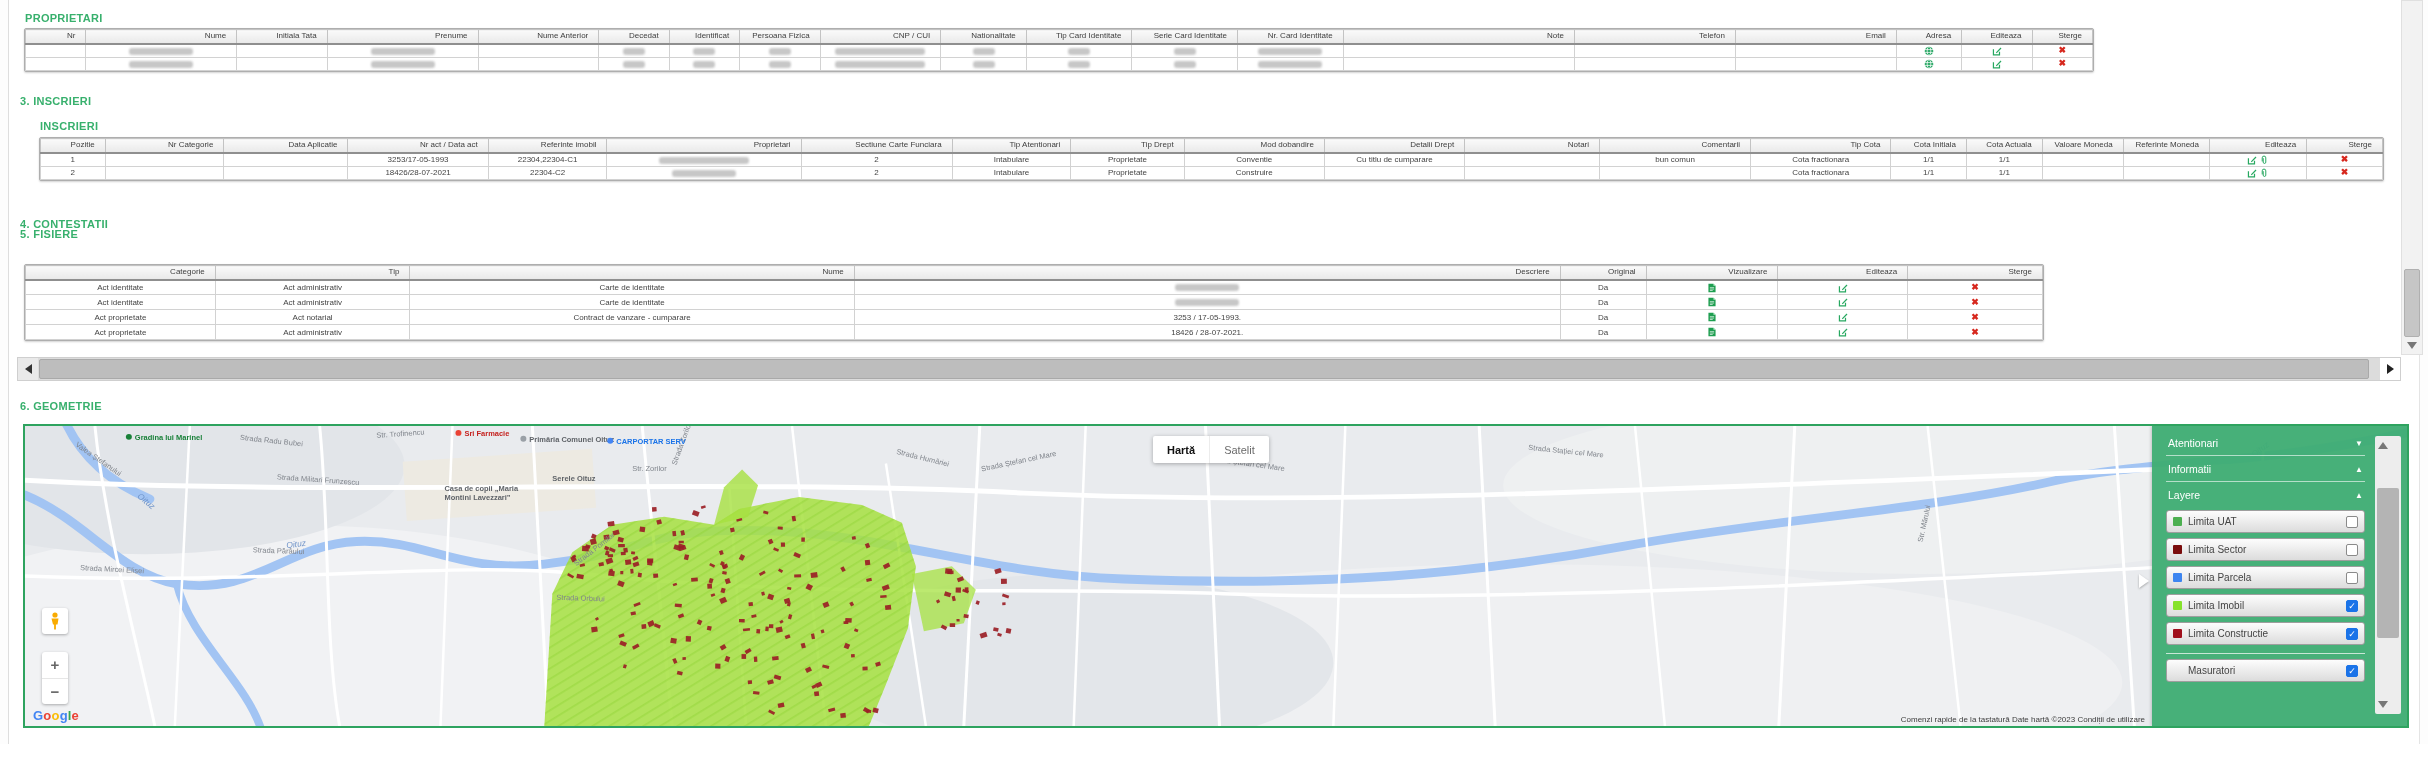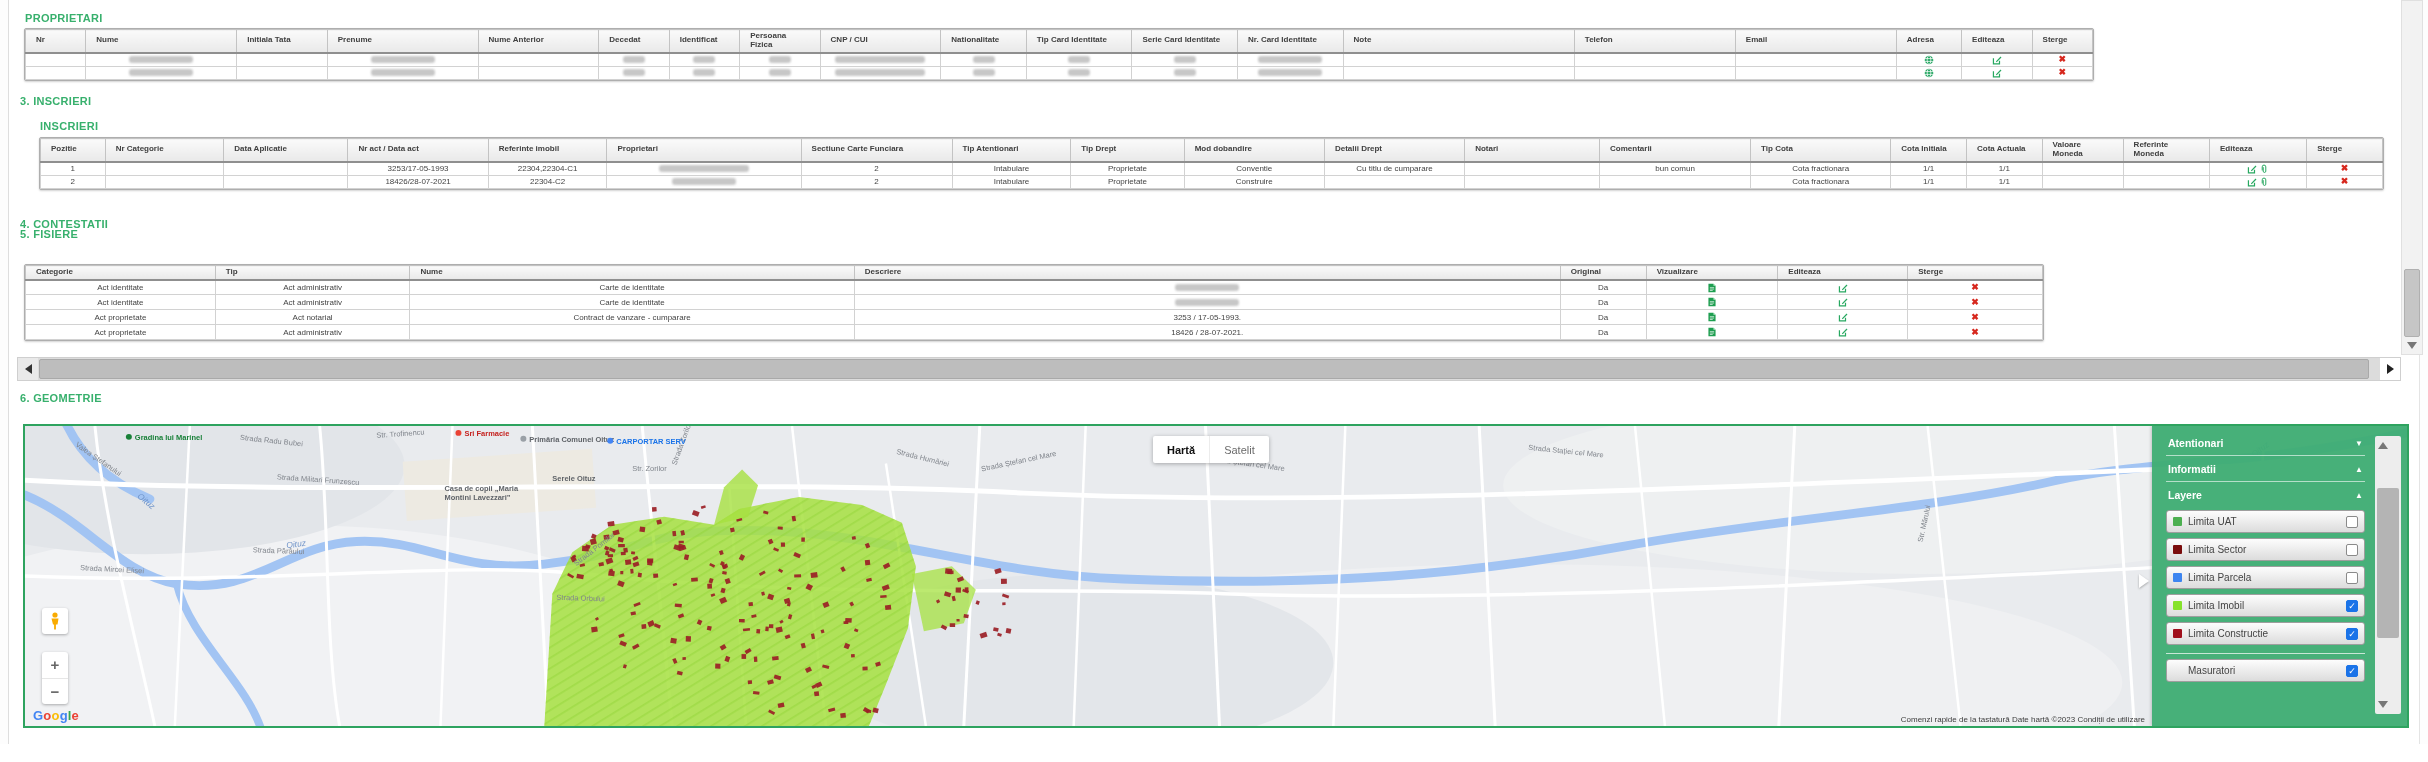--- a/index.html
+++ b/index.html
@@ -7,21 +7,21 @@
   body{font-family:"Liberation Sans",sans-serif;color:#333}
   .page{position:relative;width:2428px;height:744px;background:#fdfdfd;overflow:hidden}
   .content{position:absolute;left:8px;top:0;width:2412px;height:762px;background:#fff;border-left:1px solid #dedede;border-right:1px solid #e4e4e4}
 
   
   .h{position:absolute;font-weight:bold;font-size:11px;color:#38b06d;letter-spacing:.3px;white-space:nowrap}
 
   
   .tblwrap{position:absolute;border:1px solid #aeaeae;border-radius:2px;box-shadow:0 1px 2px rgba(0,0,0,.18);background:#fff}
   table{border-collapse:collapse;table-layout:fixed;width:100%;font-size:8px;color:#444;background:#fff}
-  th{font-size:8px;font-weight:bold;color:#404040;background:linear-gradient(#fafafa,#e9e9e9);border:1px solid #c3c3c3;padding:2px 10px;white-space:normal;line-height:1.1;text-align:left}
+  th{font-size:8px;font-weight:normal;color:#404040;background:linear-gradient(#fafafa,#e9e9e9);border:1px solid #c3c3c3;padding:2px 10px;white-space:normal;line-height:1.1;text-align:right}
   td{border:1px solid #d2d2d2;text-align:center;overflow:hidden;white-space:nowrap;padding:1px 2px;background:#fff}
   thead tr{border-bottom:2px solid #8f8f8f}
   tbody tr td{height:13px}
   .tbl-fisiere tbody tr td{height:15px}
   .redact{display:inline-block;height:7px;border-radius:3px;background:#c7c7c7;filter:blur(1.3px);vertical-align:middle}
   .redact.w1{width:64px}.redact.w2{width:22px}.redact.w3{width:90px}
   .ic{width:10px;height:10px;vertical-align:middle;margin:0 1px}
   .xdel{color:#d7281e;font-weight:bold;font-size:9px;line-height:1}
 
   
@@ -54,21 +54,21 @@
   .pegman{position:absolute;left:17px;top:182px;width:26px;height:26px;background:#fff;border-radius:3px;box-shadow:0 1px 3px rgba(0,0,0,.3);display:flex;align-items:center;justify-content:center}
   .zoomctl{position:absolute;left:17px;top:226px;width:26px;height:52px;background:#fff;border-radius:3px;box-shadow:0 1px 3px rgba(0,0,0,.3);display:flex;flex-direction:column}
   .zbtn{flex:1;display:flex;align-items:center;justify-content:center;font-size:15px;color:#666;font-weight:bold;cursor:pointer}
   .zbtn:first-child{border-bottom:1px solid #e6e6e6}
   .glogo{position:absolute;left:8px;bottom:3px;font-size:13px;font-weight:bold;letter-spacing:.2px}
   .attrib{position:absolute;right:262px;bottom:2px;font-size:8px;color:#3c3c3c;white-space:nowrap}
 
   
   .panel{position:absolute;right:0;top:0;bottom:0;width:255px;background:rgba(63,173,116,.96);box-shadow:-1px 0 3px rgba(0,0,0,.2)}
   .panel-inner{position:absolute;left:14px;right:42px;top:6px;bottom:4px;overflow:hidden}
-  .psec{display:flex;justify-content:space-between;align-items:center;color:#fff;font-weight:bold;font-size:10.5px;padding:5px 2px 4px 2px}
+  .psec{display:flex;justify-content:space-between;align-items:center;color:#fff;font-weight:normal;font-size:10.5px;padding:5px 2px 4px 2px}
   .psec .arr{font-size:8px}
   .pline{border-bottom:1px solid rgba(255,255,255,.6);margin:2px 0}
   .pinfo{color:#fff;font-weight:bold;font-size:9.5px;line-height:1.35;padding:3px 2px}
   .layer-btn{width:100%;height:23px;margin:5px 0;background:linear-gradient(#fdfdfd,#dcdcdc);border:1px solid #9e9e9e;border-radius:3px;display:flex;align-items:center;padding:0 6px;font-size:10px;color:#444;cursor:pointer}
   .sw{width:9px;height:9px;margin-right:6px;display:inline-block;border-radius:1px}
   .sw.nosw{background:transparent}
   .cb{margin-left:auto;width:12px;height:12px;border:1px solid #8a8a8a;background:#fff;border-radius:2px;font-size:9px;line-height:11px;text-align:center;color:#fff}
   .cb.on{background:#1a73e8;border-color:#1a73e8}
   .ldiv{border-top:1px solid rgba(255,255,255,.7);margin:8px 0 3px 0}
   .pscroll{position:absolute;right:6px;top:10px;bottom:12px;width:26px;background:#ededed;border-radius:2px}
@@ -409,21 +409,21 @@
   <div class="hscroll">
     <div class="hbtn left">
           <span class="tri left"></span>
         </div>
     <div class="hthumb"></div>
     <div class="hbtn right">
           <span class="tri right"></span>
         </div>
   </div>
 
-  <div class="h" style="left:11px;top:392px">6. GEOMETRIE</div>
+  <div class="h" style="left:11px;top:400px">6. GEOMETRIE</div>
 
   <div class="map">
     <svg class="base" viewBox="0 0 2385 304" preserveAspectRatio="none">
       <defs>
         <pattern id="hatch" patternUnits="userSpaceOnUse" width="9" height="9" patternTransform="rotate(58)">
           <line x1="0" y1="0" x2="0" y2="9" stroke="#8fd334" stroke-width="3.5"></line>
         </pattern>
       </defs>
 
       <rect x="0" y="0" width="2385" height="304" fill="#e9ebee"></rect>

